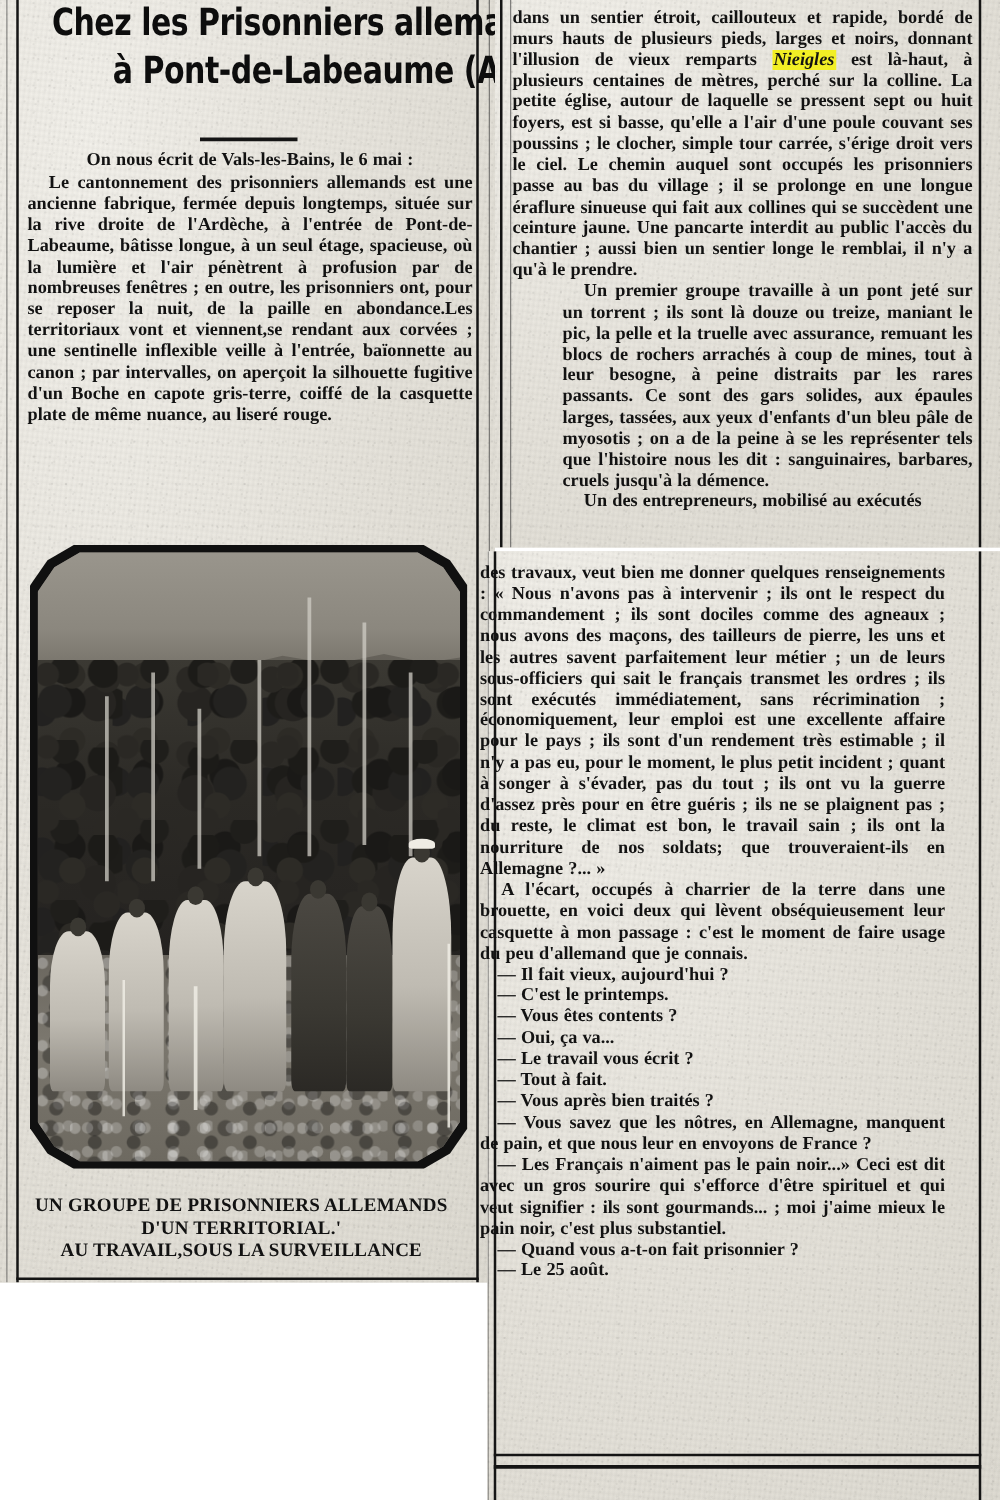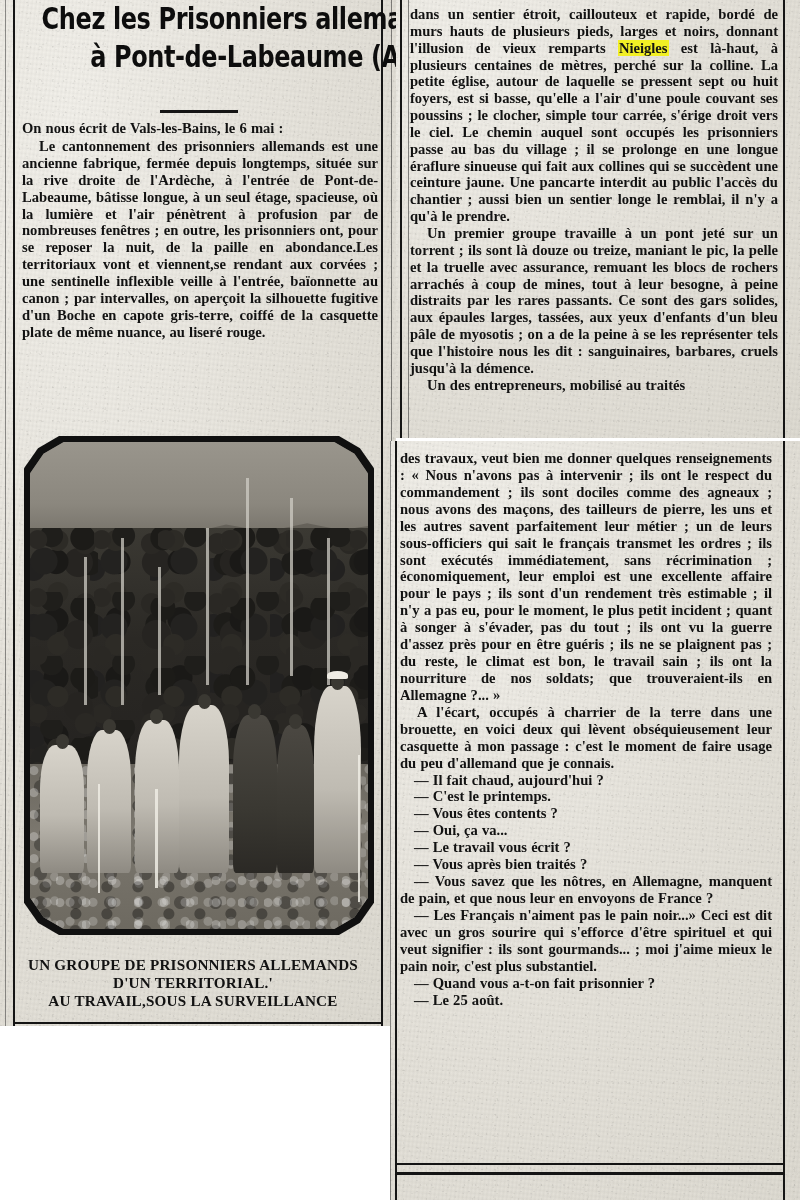--- a/index.html
+++ b/index.html
@@ -49,33 +49,33 @@
 
   #hl-divider{position:absolute;left:160px;top:110px;width:78px;height:3px;background:#151515;}
 
   
   .col-text{position:absolute;color:#121212;
             font-family:"Liberation Serif",serif;
             text-align:justify;
             -webkit-hyphens:none;hyphens:none;
             word-spacing:.5px;}
   .col-text p{margin:0;}
-  .lead{font-weight:700;font-size:14.6px;line-height:1.18;margin-bottom:1px!important;}
+  .lead{font-weight:700;text-align:center;font-size:14.6px;line-height:1.18;margin-bottom:1px!important;}
 
   #left-body{left:22px;top:120px;width:356px;font-size:14.6px;line-height:1.155;font-weight:600;}
   #left-body p.ind{text-indent:17px;}
 
   #right-top{left:410px;top:6px;width:368px;font-size:14.6px;line-height:1.155;font-weight:600;}
-  #right-top p.ind{text-indent:17px;}
-
-  #right-bot{left:400px;top:450px;width:372px;font-size:14.6px;line-height:1.16;font-weight:600;}
+  #right-top p.ind{text-indent:17px;margin-left:40px;}
+
+  #right-bot{left:384px;top:450px;width:372px;font-size:14.6px;line-height:1.16;font-weight:600;}
   #right-bot p.ind{text-indent:17px;}
   #right-bot p.dash{text-indent:14px;}
 
-  .hl-mark{background:#f2ef25;padding:0 1px;}
+  .hl-mark{background:#f2ef25;padding:0 1px;font-style:italic;}
 
   
   #photo-wrap{position:absolute;left:24px;top:433px;width:350px;height:505px;}
   #photo-frame{position:absolute;inset:0;background:#101010;
      clip-path:polygon(0% 7%, 4% 3%, 10% 0.6%, 90% 0.6%, 96% 3%, 100% 7%,
                        100% 93%, 96% 97%, 90% 99.4%, 10% 99.4%, 4% 97%, 0% 93%);}
   #photo-inner{position:absolute;left:6px;top:6px;right:6px;bottom:6px;
      clip-path:polygon(0% 7%, 4% 3%, 10% 0.6%, 90% 0.6%, 96% 3%, 100% 7%,
                        100% 93%, 96% 97%, 90% 99.4%, 10% 99.4%, 4% 97%, 0% 93%);
      overflow:hidden;background:#6e6a63;}
@@ -201,40 +201,41 @@
   <div class="frag" id="frag-rt">
     <div class="grain"></div>
     <div class="vrule thick" style="left:4px;top:0;height:438px;"></div>
     <div class="vrule thin" style="left:12px;top:0;height:438px;opacity:.6;"></div>
     <div class="vrule thick" style="left:387px;top:0;height:438px;"></div>
   </div>
 
   <div class="col-text" id="right-top">
     <p><span>dans un sentier étroit, caillouteux et rapide, bordé de murs hauts de plusieurs pieds, larges et noirs, donnant l'illusion de vieux remparts </span><span class="hl-mark" style="background: rgb(242, 239, 37);">Nieigles</span><span> est là-haut, à plusieurs centaines de mètres, perché sur la colline. La petite église, autour de laquelle se pressent sept ou huit foyers, est si basse, qu'elle a l'air d'une poule couvant ses poussins ; le clocher, simple tour carrée, s'érige droit vers le ciel. Le chemin auquel sont occupés les prisonniers passe au bas du village ; il se prolonge en une longue éraflure sinueuse qui fait aux collines qui se succèdent une ceinture jaune. Une pancarte interdit au public l'accès du chantier ; aussi bien un sentier longe le remblai, il n'y a qu'à le prendre.</span></p>
     <p class="ind">Un premier groupe travaille à un pont jeté sur un torrent ; ils sont là douze ou treize, maniant le pic, la pelle et la truelle avec assurance, remuant les blocs de rochers arrachés à coup de mines, tout à leur besogne, à peine distraits par les rares passants. Ce sont des gars solides, aux épaules larges, tassées, aux yeux d'enfants d'un bleu pâle de myosotis ; on a de la peine à se les représenter tels que l'histoire nous les dit : sanguinaires, barbares, cruels jusqu'à la démence.</p>
-    <p class="ind">Un des entrepreneurs, mobilisé au traités</p>
+    <p class="ind">Un des entrepreneurs, mobilisé au exécutés</p>
   </div>
 
   <div class="frag" id="frag-rb">
     <div class="grain"></div>
     <div class="vrule thick" style="left:5px;top:0;height:759px;"></div>
     <div class="vrule thin" style="left:0px;top:0;height:759px;opacity:.55;"></div>
     <div class="vrule thick" style="left:393px;top:0;height:759px;"></div>
     <div class="hrule" style="left:5px;top:722px;width:390px;height:2px;"></div>
     <div class="hrule" style="left:5px;top:731px;width:390px;height:3px;"></div>
   </div>
 
   <div class="col-text" id="right-bot">
     <p>des travaux, veut bien me donner quelques renseignements : « Nous n'avons pas à intervenir ; ils ont le respect du commandement ; ils sont dociles comme des agneaux ; nous avons des maçons, des tailleurs de pierre, les uns et les autres savent parfaitement leur métier ; un de leurs sous-officiers qui sait le français transmet les ordres ; ils sont exécutés immédiatement, sans récrimination ; économiquement, leur emploi est une excellente affaire pour le pays ; ils sont d'un rendement très estimable ; il n'y a pas eu, pour le moment, le plus petit incident ; quant à songer à s'évader, pas du tout ; ils ont vu la guerre d'assez près pour en être guéris ; ils ne se plaignent pas ; du reste, le climat est bon, le travail sain ; ils ont la nourriture de nos soldats; que trouveraient-ils en Allemagne ?... »</p>
     <p class="ind">A l'écart, occupés à charrier de la terre dans une brouette, en voici deux qui lèvent obséquieusement leur casquette à mon passage : c'est le moment de faire usage du peu d'allemand que je connais.</p>
-    <p class="dash">— Il fait chaud, aujourd'hui ?</p>
+    <p class="dash">— Il fait vieux, aujourd'hui ?</p>
     <p class="dash">— C'est le printemps.</p>
     <p class="dash">— Vous êtes contents ?</p>
     <p class="dash">— Oui, ça va...</p>
     <p class="dash">— Le travail vous écrit ?</p>
+    <p class="dash">— Tout à fait.</p>
     <p class="dash">— Vous après bien traités ?</p>
     <p class="dash">— Vous savez que les nôtres, en Allemagne, manquent de pain, et que nous leur en envoyons de France ?</p>
     <p class="dash">— Les Français n'aiment pas le pain noir...» Ceci est dit avec un gros sourire qui s'efforce d'être spirituel et qui veut signifier : ils sont gourmands... ; moi j'aime mieux le pain noir, c'est plus substantiel.</p>
     <p class="dash">— Quand vous a-t-on fait prisonnier ?</p>
     <p class="dash">— Le 25 août.</p>
   </div>
 
 </div>
 
 </body></html>

